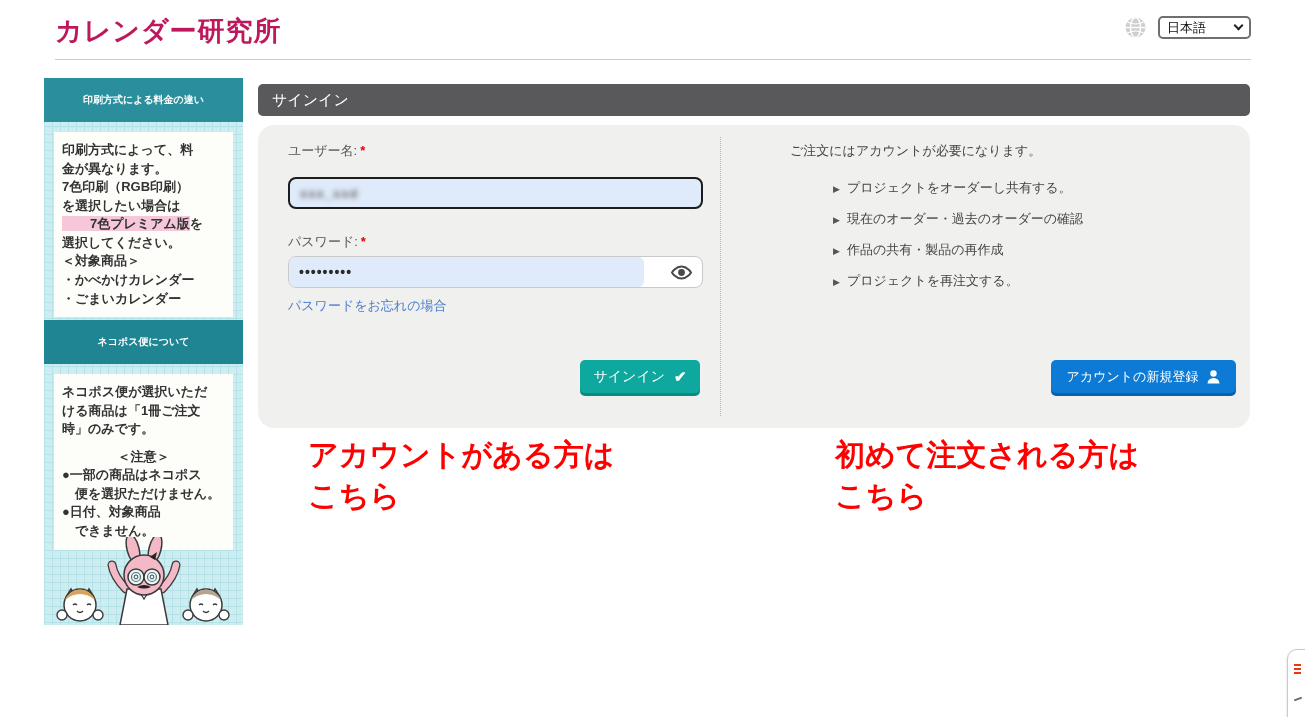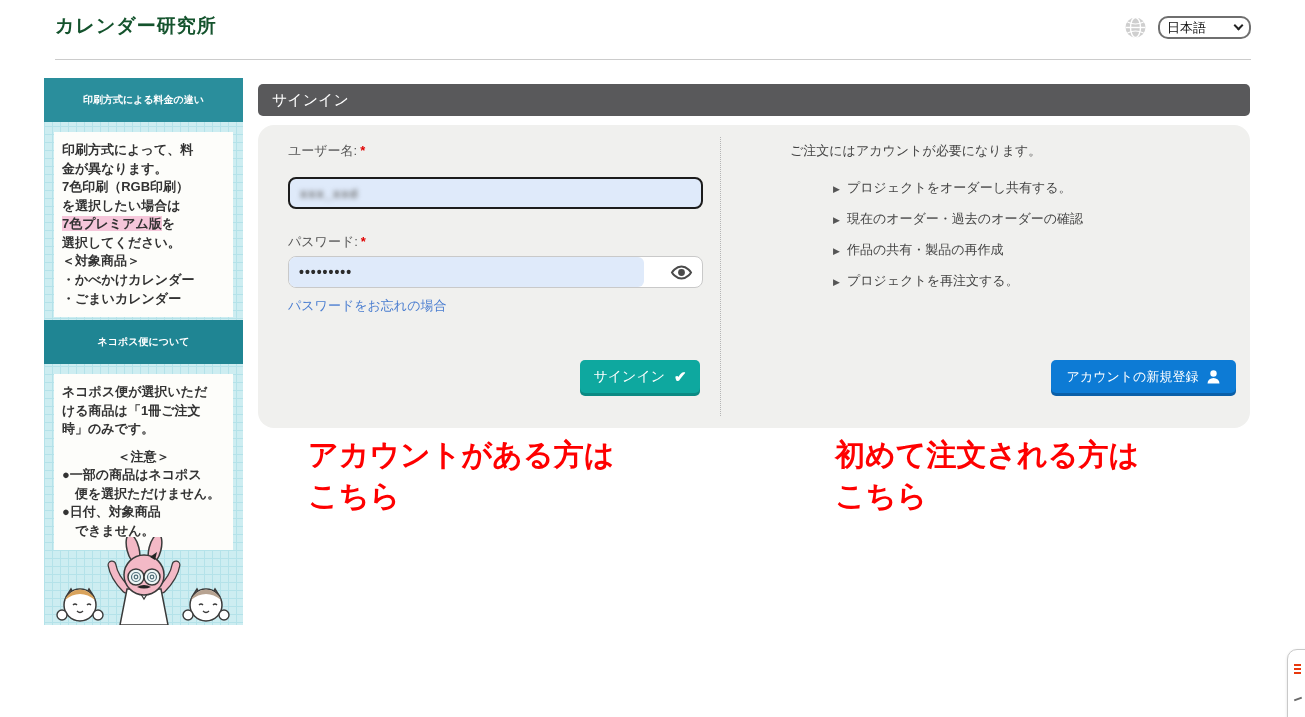--- a/index.html
+++ b/index.html
@@ -3,28 +3,28 @@
 <meta charset="utf-8">
 <style>
   * { margin:0; padding:0; box-sizing:border-box; }
   html,body { background:#e9e9e9; }
   .screen {
     position:relative; width:1305px; height:717px; background:#ffffff;
     overflow:hidden; font-family:"Liberation Sans", sans-serif; color:#333;
   }
   
   .logo {
-    position:absolute; left:55px; top:13px; font-size:19px; font-weight:bold;
-    color:#14532d; letter-spacing:1px; font-family:"DejaVu Sans", sans-serif;
+    position:absolute; left:55px; top:13px; font-size:27px; font-weight:bold;
+    color:#be185d; letter-spacing:1px; font-family:"DejaVu Sans", sans-serif;
   }
   .header-rule { position:absolute; left:55px; top:59px; width:1196px; height:1px; background:#cccccc; }
   .globe { position:absolute; left:1124px; top:16px; }
   .lang-select {
     position:absolute; left:1158px; top:16px; width:93px; height:23px;
-    border:2px solid #6f6f6f; border-radius:10px; background:#fff;
+    border:2px solid #6f6f6f; border-radius:5px; background:#fff;
     display:flex; align-items:center; justify-content:space-between;
     padding:0 7px; font-size:13px; color:#111; cursor:pointer;
   }
   .chev { width:7px; height:7px; border-right:2px solid #222; border-bottom:2px solid #222;
           transform:rotate(45deg); margin-top:-4px; }
   
   .sidebar {
     position:absolute; left:44px; top:78px; width:199px; height:547px;
     background-color:#cdedf1;
     background-image:
@@ -39,21 +39,21 @@
     font-size:10px; font-weight:bold; display:flex; align-items:center; justify-content:center;
   }
   .sb-head-1 { top:0;    background:#2a8e9c; }
   .sb-head-2 { top:242px; background:#1f8593; }
   .sb-box {
     position:absolute; left:10px; right:10px; background:#fdfdfa;
     padding:9px 8px; font-size:13px; line-height:1.43; color:#333; font-weight:bold;
   }
   .sb-box-1 { top:54px; }
   .sb-box-2 { top:296px; }
-  .hl { background:#f6c6da; }
+  .hl { background:#f6c6da;padding-left:28px; }
   .sb-center { text-align:center; }
   .sb-gap { height:9px; }
   
   .mascot { position:absolute; left:0; bottom:0; width:199px; height:88px; }
   
   .panel-header {
     position:absolute; left:258px; top:84px; width:992px; height:32px;
     background:#59595b; border-radius:5px; color:#fff; font-size:15px;
     display:flex; align-items:center; padding-left:14px;
   }

